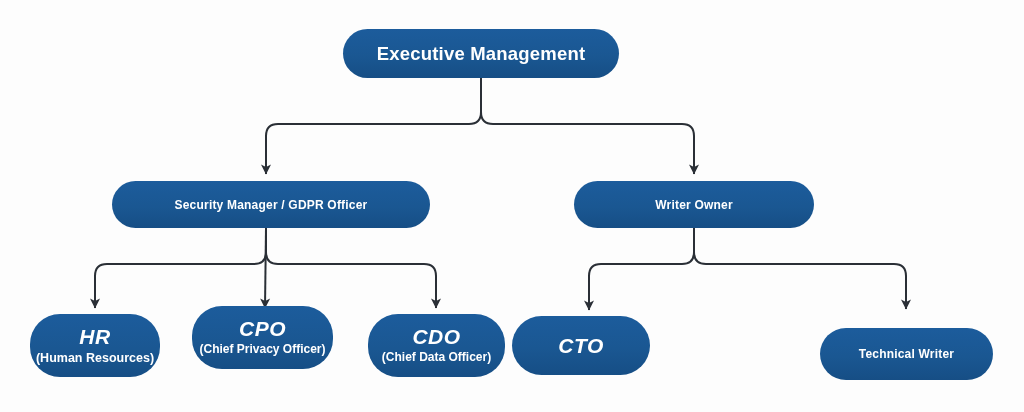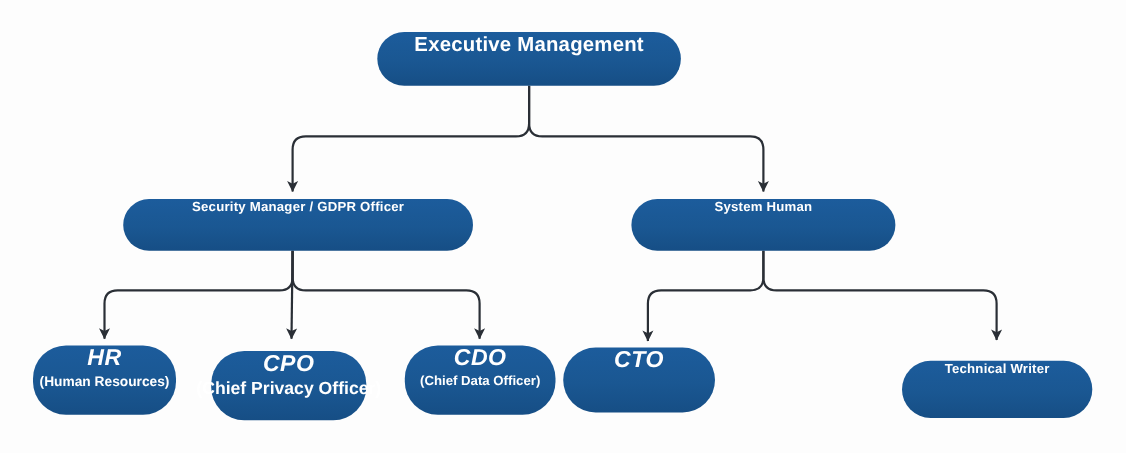--- a/index.html
+++ b/index.html
@@ -14,21 +14,21 @@
   .canvas{
     position:relative;width:1024px;height:412px;background:var(--bg);
   }
   .edges{position:absolute;left:0;top:0;width:1024px;height:412px;}
   .edge{stroke:var(--connector);stroke-width:2;fill:none;}
   .arrowhead-shape{fill:var(--connector);stroke:none;}
   .node{
     position:absolute;
     background:linear-gradient(180deg,#1c5c9c 0%,var(--node-fill) 55%,#164e85 100%);
     color:var(--node-text);
-    display:flex;flex-direction:column;align-items:center;
+    display:flex;flex-direction:column;align-items:center;justify-content:center;
     text-align:center;font-weight:bold;
   }
   .pill{border-radius:999px;}
   .round{border-radius:30px;}
   .label-lg{font-size:18.5px;letter-spacing:.2px;}
   .label-md{font-size:12px;letter-spacing:.2px;}
   .label-acronym{font-size:21px;letter-spacing:.5px;line-height:1.1;font-style:italic;}
   .sublabel{font-size:12.5px;line-height:1.3;margin-top:2px;white-space:nowrap;}
 </style>
 </head>
@@ -53,31 +53,31 @@
 
   <div class="node pill" style="left:343px;top:29px;width:276px;height:49px">
     <span class="label-lg">Executive Management</span>
   </div>
 
   <div class="node pill" style="left:112px;top:181px;width:318px;height:47px">
     <span class="label-md">Security Manager / GDPR Officer</span>
   </div>
 
   <div class="node pill" style="left:574px;top:181px;width:240px;height:47px">
-    <span class="label-md">System Human</span>
+    <span class="label-md">Writer Owner</span>
   </div>
 
   <div class="node round" style="left:30px;top:314px;width:130px;height:63px">
     <span class="label-acronym">HR</span>
     <span class="sublabel">(Human Resources)</span>
   </div>
 
-  <div class="node round" style="left:192px;top:319px;width:141px;height:63px">
+  <div class="node round" style="left:192px;top:306px;width:141px;height:63px">
     <span class="label-acronym">CPO</span>
-    <span class="sublabel" style="font-size:16px">(Chief Privacy Officer)</span>
+    <span class="sublabel" style="font-size:12px">(Chief Privacy Officer)</span>
   </div>
 
   <div class="node round" style="left:368px;top:314px;width:137px;height:63px">
     <span class="label-acronym">CDO</span>
     <span class="sublabel" style="font-size:12px">(Chief Data Officer)</span>
   </div>
 
   <div class="node round" style="left:512px;top:316px;width:138px;height:59px">
     <span class="label-acronym">CTO</span>
   </div>

